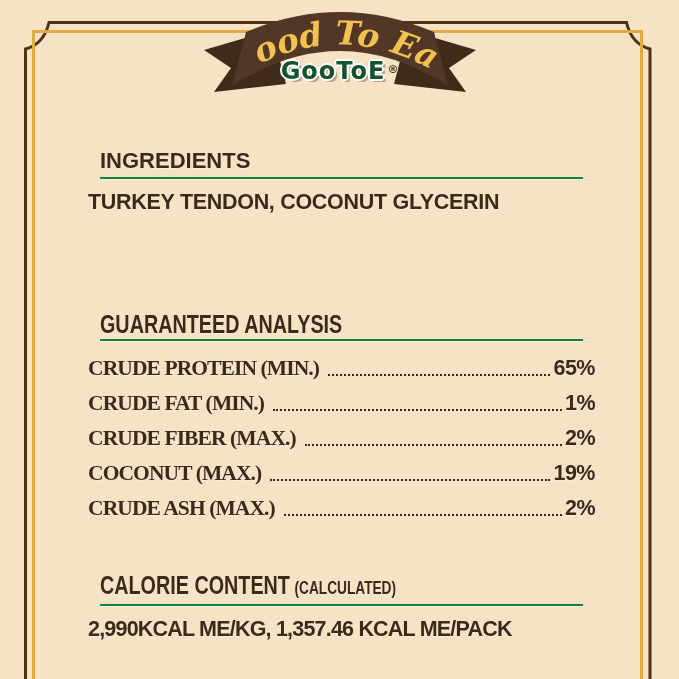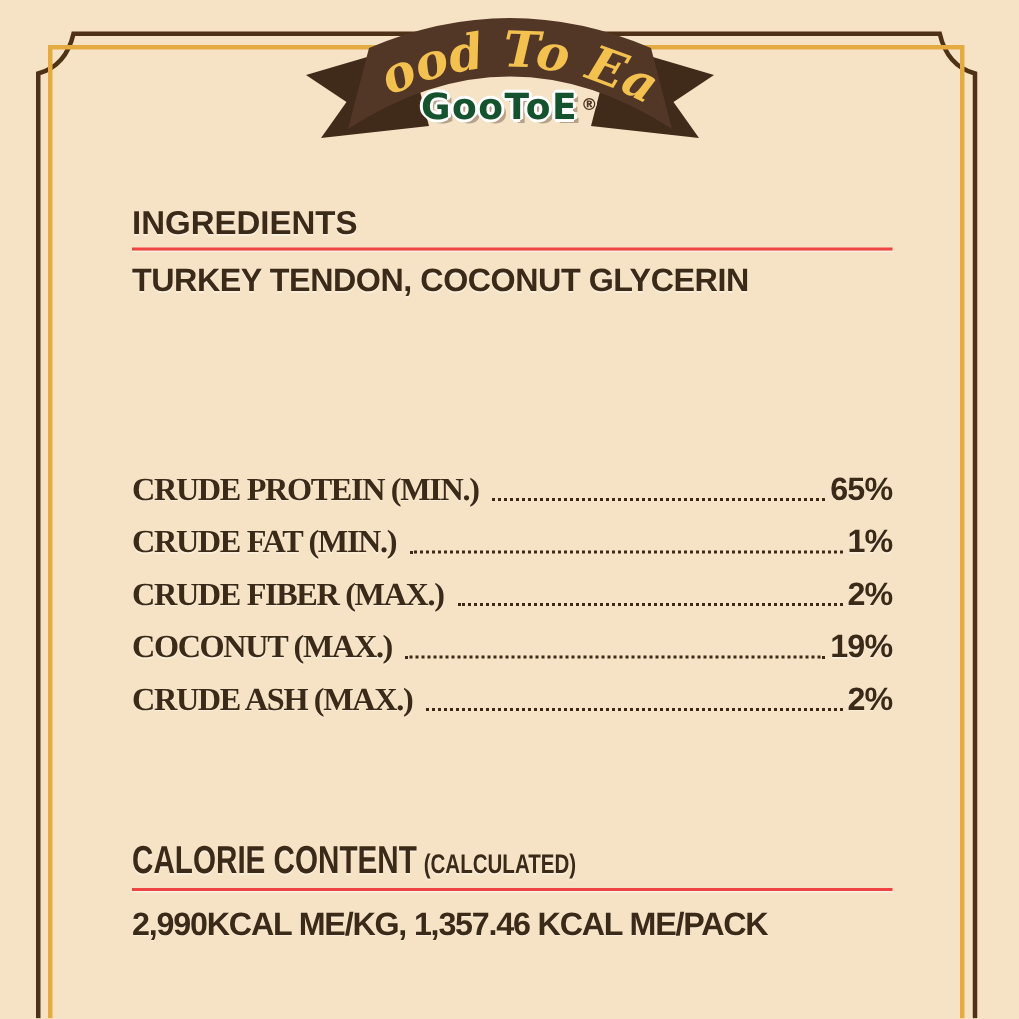--- a/index.html
+++ b/index.html
@@ -23,22 +23,22 @@
       3px 3px 0 rgba(64,42,26,.35);
   }
   .logo .rmark{
     font-size:11px;color:#4a3222;vertical-align:super;margin-left:2px;
     text-shadow:-1px 0 0 #f6e2c5,1px 0 0 #f6e2c5,0 1px 0 #f6e2c5,0 -1px 0 #f6e2c5;
   }
 
   
   .sec{position:absolute;left:88px;width:507px;font-weight:bold;}
   .sec h2{
-    margin:0;font-size:22px;line-height:22px;letter-spacing:0;
-    border-bottom:2px solid #ef4444;
+    margin:12px;font-size:22px;line-height:22px;letter-spacing:0;
+    border-bottom:2px solid #15803d;
     box-shadow:0 1px 0 rgba(255,255,255,.55);
     text-shadow:0 1px 0 rgba(255,255,255,.4);
   }
   #sec-ingredients{top:138px}
   #sec-ingredients h2{padding-bottom:5px;}
   #sec-ga{top:299px}
   #sec-ga h2{font-size:26px;line-height:26px;padding-bottom:2px;}
   #sec-calorie{top:560px}
   #sec-calorie h2{font-size:26px;line-height:26px;padding-bottom:3px;}
   .condensed{
@@ -91,20 +91,23 @@
   </div>
 
   <div class="sec" id="sec-ingredients">
     <h2>
       <span>INGREDIENTS</span>
     </h2>
     <div class="bodyline">TURKEY TENDON, COCONUT GLYCERIN</div>
   </div>
 
   <div class="sec" id="sec-ga">
+    <h2>
+      <span class="condensed">GUARANTEED ANALYSIS</span>
+    </h2>
     <div class="rows">
       <div class="row">
         <span class="lbl">CRUDE PROTEIN (MIN.)</span>
         <span class="leader"></span>
         <span class="val">65%</span>
       </div>
       <div class="row">
         <span class="lbl">CRUDE FAT (MIN.)</span>
         <span class="leader"></span>
         <span class="val">1%</span>

